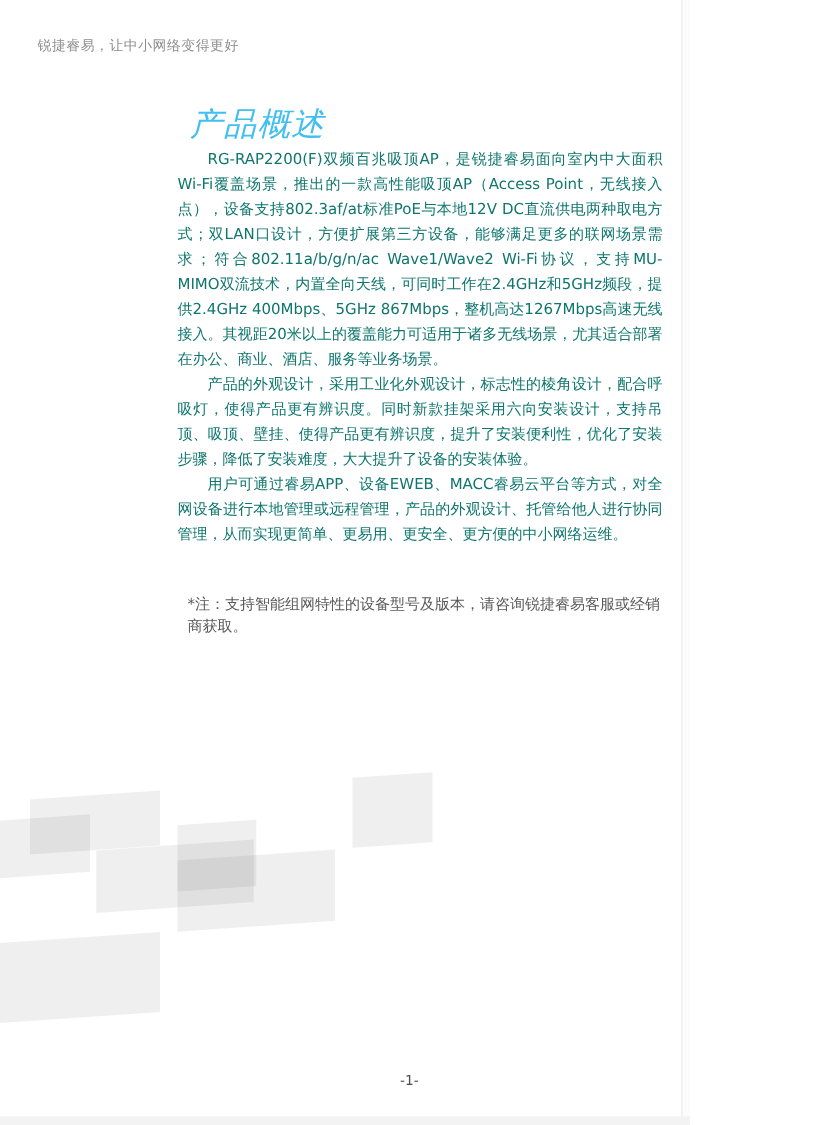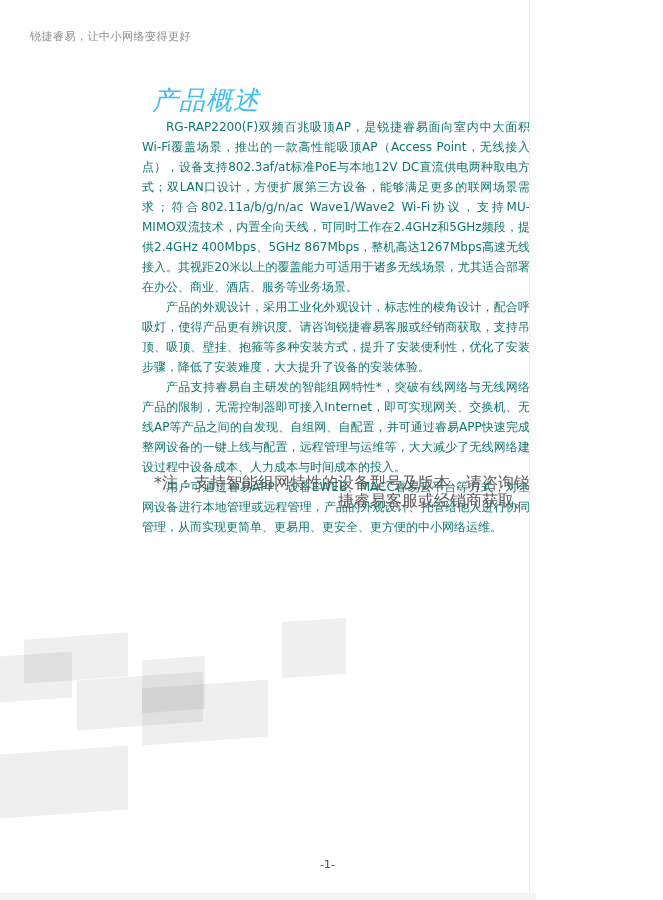--- a/index.html
+++ b/index.html
@@ -2,20 +2,21 @@
 <html><head>
 <meta charset="utf-8">
 <style>
   html,body { margin:0; padding:0; background:#ffffff; }
   .page {
     position:relative;
     width:536px; height:900px;
     background:#ffffff;
     overflow:hidden;
     font-family:"DejaVu Sans","Liberation Sans",sans-serif;
+    padding-left:16px;
   }
   
   .edge-right {
     position:absolute; top:0; right:6px; width:1px; height:894px;
     background:#ededed;
   }
   .edge-right-fill {
     position:absolute; top:0; right:0; width:6px; height:894px;
     background:#fcfcfc;
   }
@@ -36,21 +37,21 @@
     white-space:nowrap;
   }
   .doc-body {
     position:absolute; left:142px; top:117px; width:388px;
     font-size:12px; line-height:20px; color:#0f766e;
     text-align:justify;
   }
   .doc-body p { margin:0; text-indent:2em; }
   .doc-note {
     position:absolute; left:150px; top:474px; width:380px;
-    font-size:16px; line-height:18px; color:#595959;text-align:right;
+    font-size:12px; line-height:18px; color:#595959;
   }
   .page-number {
     position:absolute; left:0; top:858px; width:655px;
     text-align:center; font-size:11px; color:#4d4d4d;
   }
 
   
   .deco { position:absolute; left:0; top:0; width:663px; height:900px; pointer-events:none; }
   .shape {
     position:absolute;
@@ -79,22 +80,21 @@
     <div class="shape s-g"></div>
     <div class="shape s-h"></div>
   </div>
 
   <div class="doc-header">锐捷睿易，让中小网络变得更好</div>
 
   <h1 class="doc-title" style="margin:0;font-style:italic;">产品概述</h1>
 
   <div class="doc-body">
     <p>RG-RAP2200(F)双频百兆吸顶AP，是锐捷睿易面向室内中大面积Wi-Fi覆盖场景，推出的一款高性能吸顶AP（Access Point，无线接入点），设备支持802.3af/at标准PoE与本地12V DC直流供电两种取电方式；双LAN口设计，方便扩展第三方设备，能够满足更多的联网场景需求；符合802.11a/b/g/n/ac Wave1/Wave2 Wi-Fi协议，支持MU-MIMO双流技术，内置全向天线，可同时工作在2.4GHz和5GHz频段，提供2.4GHz 400Mbps、5GHz 867Mbps，整机高达1267Mbps高速无线接入。其视距20米以上的覆盖能力可适用于诸多无线场景，尤其适合部署在办公、商业、酒店、服务等业务场景。</p>
-    <p>产品的外观设计，采用工业化外观设计，标志性的棱角设计，配合呼吸灯，使得产品更有辨识度。请咨询锐捷睿易客服或经销商获取，支持吊顶、吸顶、壁挂、抱箍等多种安装方式，提升了安装便利性，优化了安装步骤，降低了安装难度，大大提升了设备的安装体验。</p>
-    <p>产品支持睿易自主研发的智能组网特性*，突破有线网络与无线网络产品的限制，无需控制器即可接入Internet，即可实现网关、交换机、无线AP等产品之间的自发现、自组网、自配置，并可通过睿易APP快速完成整网设备的一键上线与配置，远程管理与运维等，大大减少了无线网络建设过程中设备成本、人力成本与时间成本的投入。</p>
+    <p>产品的外观设计，采用工业化外观设计，标志性的棱角设计，配合呼吸灯，使得产品更有辨识度。同时新款挂架采用六向安装设计，支持吊顶、吸顶、壁挂、使得产品更有辨识度，提升了安装便利性，优化了安装步骤，降低了安装难度，大大提升了设备的安装体验。</p>
     <p>用户可通过睿易APP、设备EWEB、MACC睿易云平台等方式，对全网设备进行本地管理或远程管理，产品的外观设计、托管给他人进行协同管理，从而实现更简单、更易用、更安全、更方便的中小网络运维。</p>
   </div>
 
   <div class="doc-note">*注：支持智能组网特性的设备型号及版本，请咨询锐捷睿易客服或经销商获取。</div>
 
   <div class="page-number">-1-</div>
 
   <div class="edge-right-fill"></div>
   <div class="edge-right"></div>
   <div class="edge-bottom"></div>

